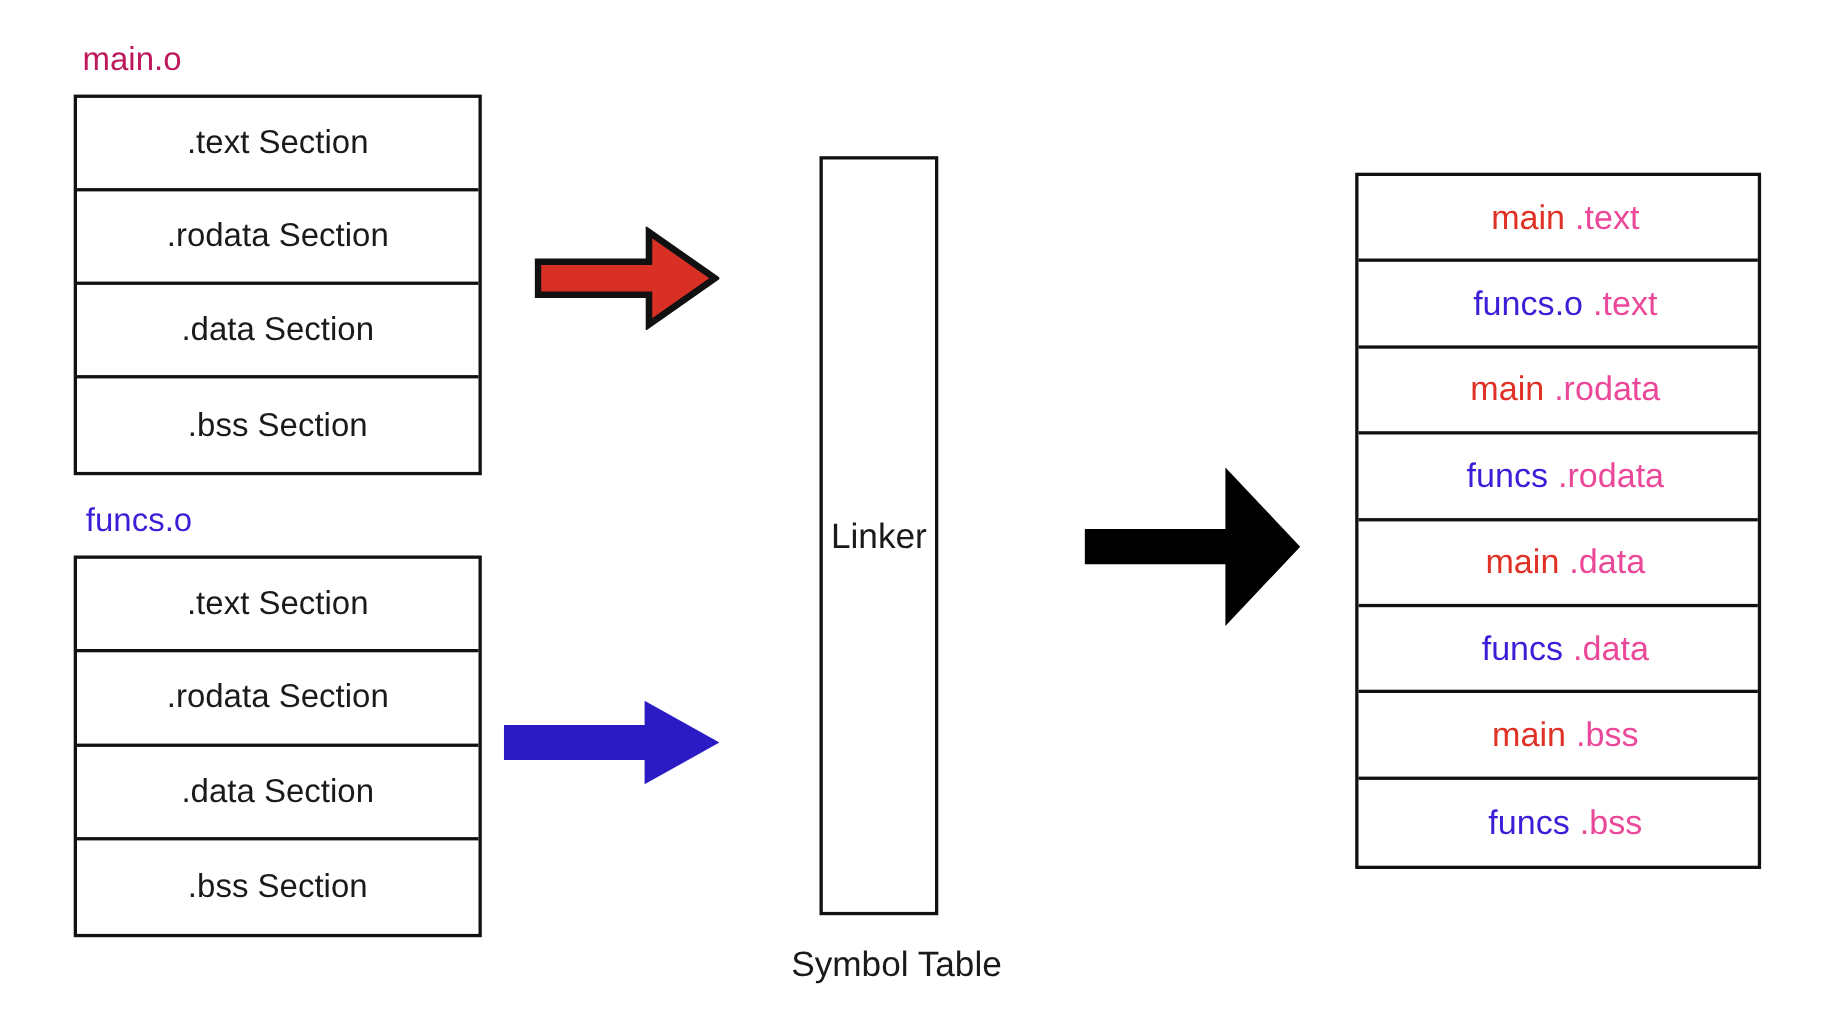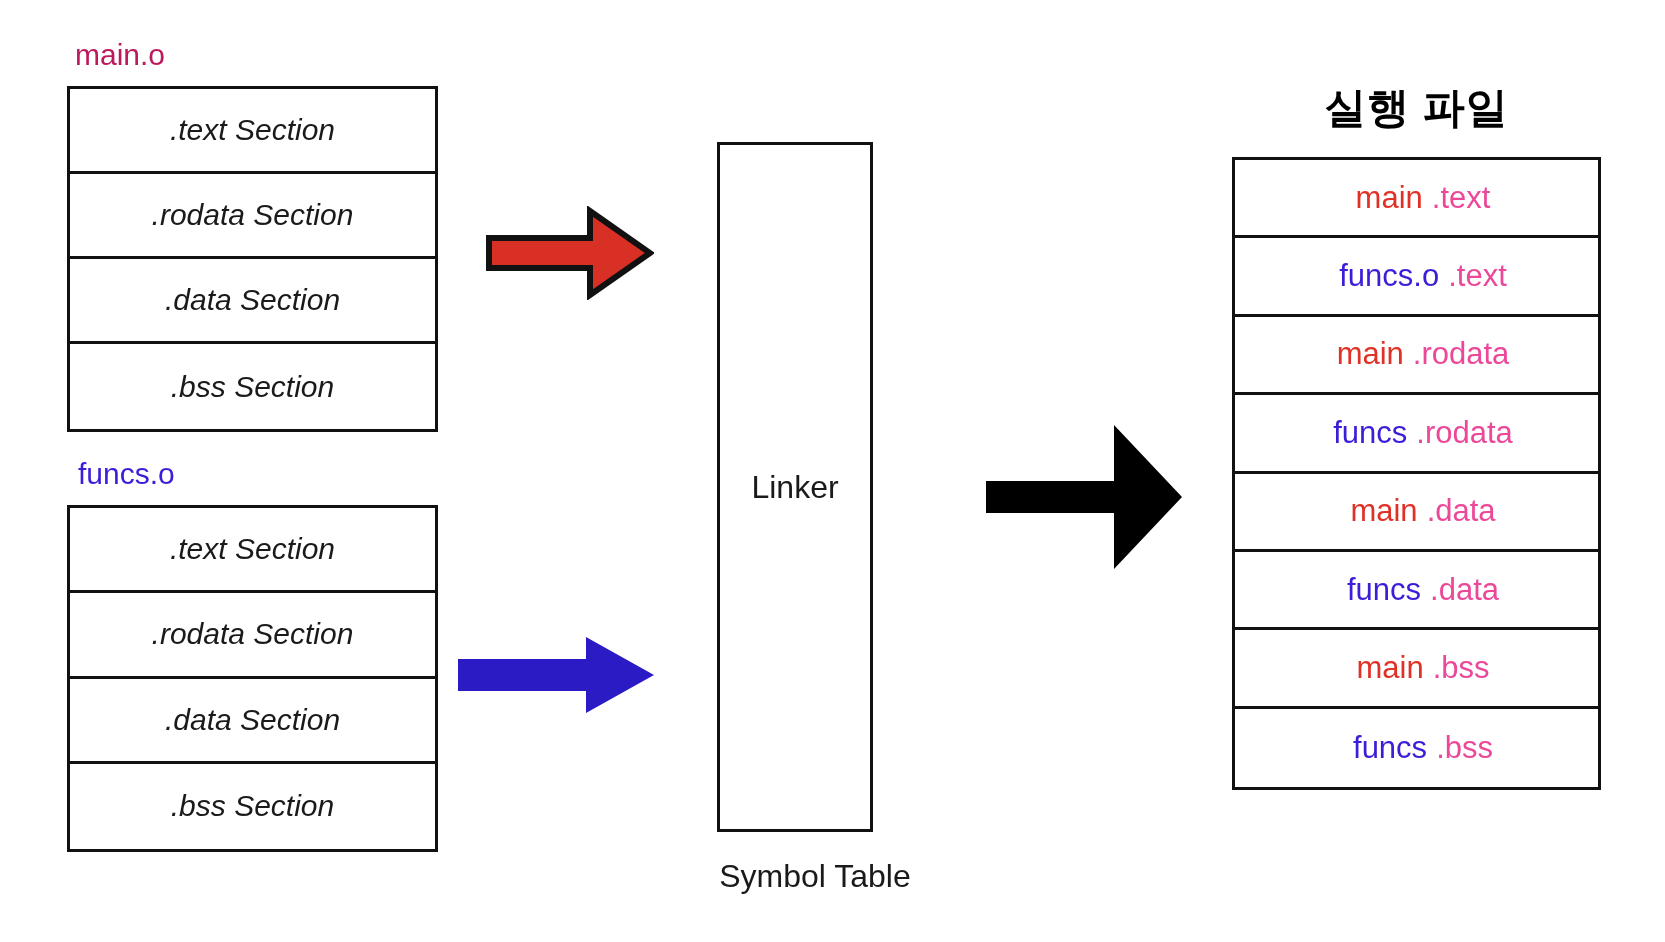--- a/index.html
+++ b/index.html
@@ -30,21 +30,20 @@
   }
   .sectionrow{
     box-sizing:border-box;
     width:100%;
     display:flex;
     align-items:center;
     justify-content:center;
     font-size:30px;
     color:#1a1a1a;
     border-bottom:3px solid #111111;
-    font-style:italic;
   }
   .sectionrow:last-child{border-bottom:none;}
 
   
   .linkerbox{
     position:absolute;
     border:3px solid #111111;
     box-sizing:border-box;
     background:#ffffff;
     display:flex;
@@ -141,32 +140,31 @@
       <polygon id="arrow-red" points="3,32 104,32 104,5 164,47 104,89 104,62 3,62" fill="#D93025" stroke="#111111" stroke-width="6" stroke-linejoin="miter"></polygon>
     </svg>
   </div>
 
   <div class="arrow" style="left:458px;top:637px;width:196px;height:76px;">
     <svg viewBox="0 0 196 76" preserveAspectRatio="none" aria-hidden="true">
       <polygon id="arrow-blue" points="0,22 128,22 128,0 196,38 128,76 128,54 0,54" fill="#2B1BC4"></polygon>
     </svg>
   </div>
 
-  <div class="linkerbox" style="left:717px;top:142px;width:156px;height:690px;">
+  <div class="linkerbox" style="left:745px;top:142px;width:108px;height:690px;">
     <span class="linkerlabel">Linker</span>
   </div>
   <div class="symboltable" style="left:645px;top:858px;width:340px;text-align:center;">Symbol Table</div>
 
   <div class="arrow" style="left:986px;top:419px;width:196px;height:156px;">
     <svg viewBox="0 0 196 156" preserveAspectRatio="none" aria-hidden="true">
       <polygon id="arrow-black" points="0,62 128,62 128,6 196,78 128,150 128,94 0,94" fill="#000000"></polygon>
     </svg>
   </div>
 
-  <div class="exectitle" style="left:1232px;top:80px;width:369px;">실행 파일</div>
   <div class="execbox" id="box-exec" style="left:1232px;top:157px;width:369px;height:633px;">
       <div class="execrow" style="height: 78.375px;">
         <span class="owner" style="color: rgb(224, 49, 39);">main</span>
         <span class="sect">.text</span>
       </div>
       <div class="execrow" style="height: 78.375px;">
         <span class="owner" style="color: rgb(59, 31, 216);">funcs.o</span>
         <span class="sect">.text</span>
       </div>
       <div class="execrow" style="height: 78.375px;">

